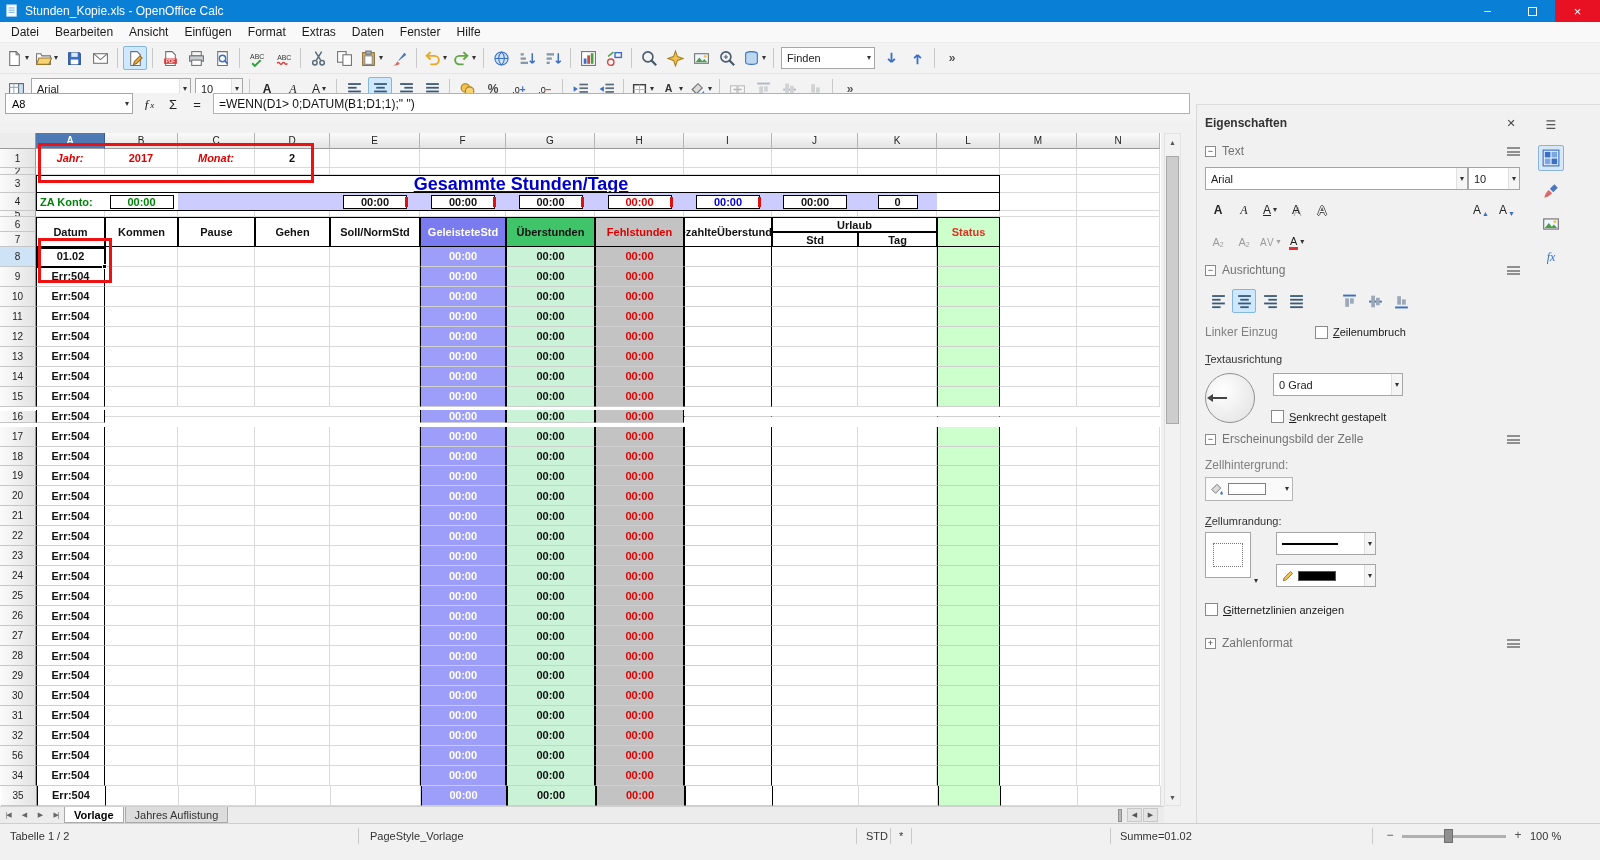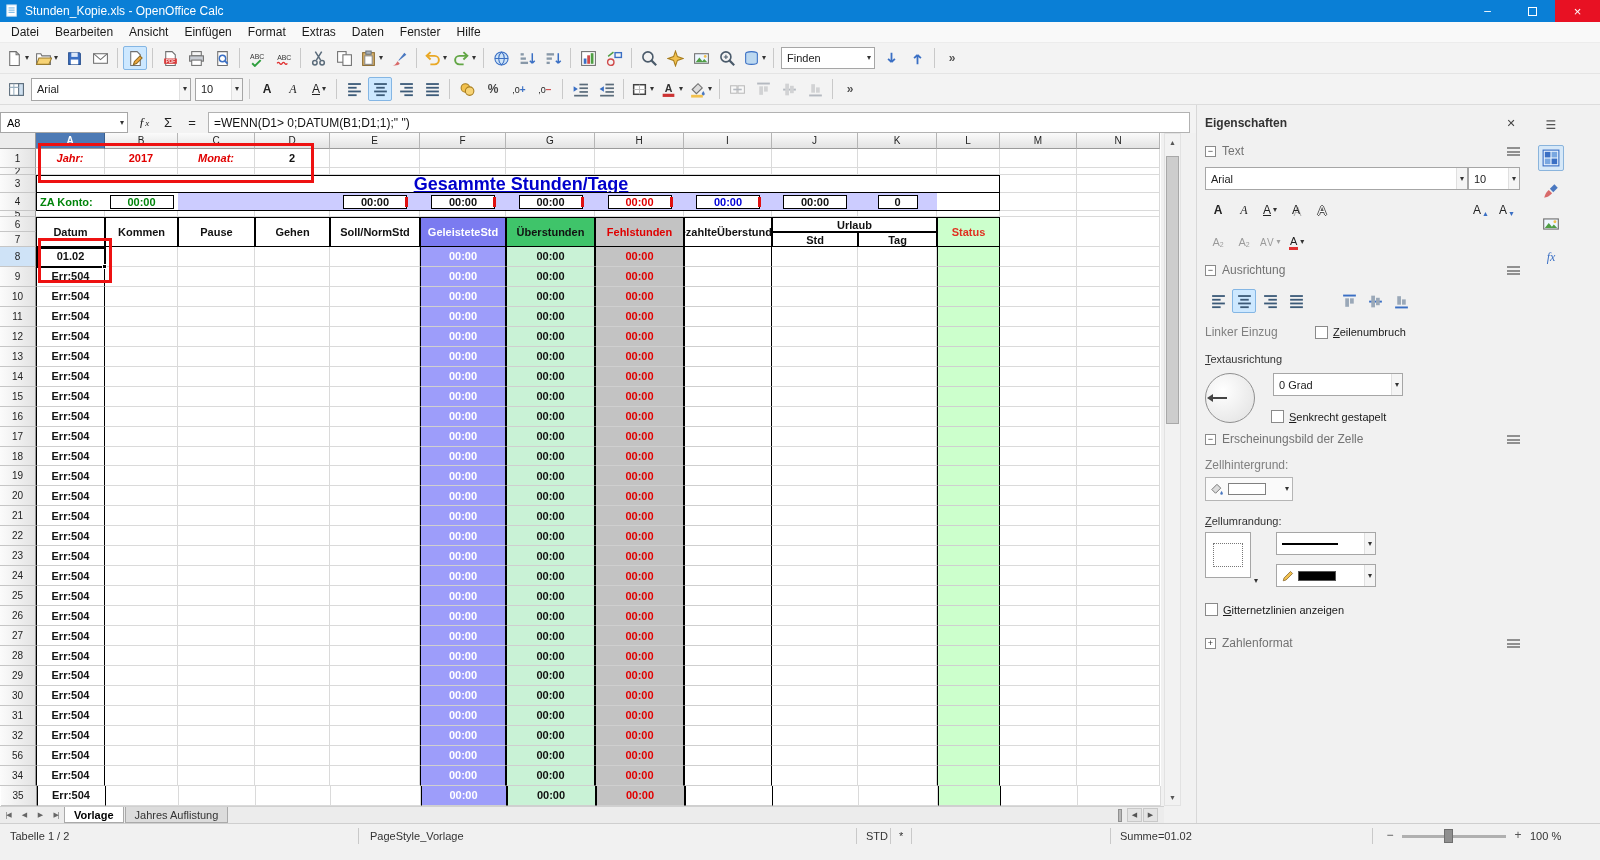--- a/index.html
+++ b/index.html
@@ -29,21 +29,21 @@
 .letic{display:inline-flex;align-items:flex-end;justify-content:center;color:#222}
 .findbox{width:94px;height:22px;background:#fff;border:1px solid #a6a6a6;display:flex;align-items:center;padding-left:5px;margin:0 3px;flex:none}
 .findtxt{font-size:11px;color:#222}
 .findbox .dda{margin-left:auto;margin-right:3px}
 .combo{height:23px;background:#fff;border:1px solid #a6a6a6;display:flex;align-items:center;padding-left:5px;font-size:11px;color:#222;margin:0 2px;position:relative;flex:none}
 .combo .cval{white-space:nowrap;overflow:hidden}
 .combo .dda{margin-left:auto;height:100%;display:flex;align-items:center;padding:0 3px;border-left:1px solid #e0e0e0;background:#f5f5f5}
 .fontname{width:160px}
 .fontsize{width:48px}
 
-#fbar{position:absolute;left:0;top:105px;width:1196px;height:28px;background:#f3f3f3;display:flex;align-items:flex-end;}
+#fbar{position:absolute;left:0;top:93px;width:1196px;height:28px;background:#f3f3f3;display:flex;align-items:flex-start;padding-left:5px}
 .namebox{width:128px;height:21px;background:#fff;border:1px solid #a6a6a6;display:flex;align-items:center;font-size:11px;padding-left:6px;flex:none}
 .namebox .dda{margin-left:auto;padding-right:3px}
 #fbtns{display:flex;margin:0 4px}
 .fbtn{width:24px;height:22px;display:flex;align-items:center;justify-content:center;font-size:13px;color:#222}
 .fxi{font-family:"Liberation Serif",serif;font-style:italic;font-size:13px}
 .fxx{font-size:9px}
 .finput{flex:1;height:21px;background:#fff;border:1px solid #b2b2b2;margin-right:6px;display:flex;align-items:center;font-size:12px;color:#111;padding-left:5px}
 
 #sheetwrap{position:absolute;left:0;top:133px;width:1161px;height:673px;background:#fff;overflow:hidden}
 .grow{display:flex;flex:none}
@@ -856,21 +856,21 @@
           <div class="cell ctr bold purp blkv" style="width: 86px;">00:00</div>
           <div class="cell ctr bold mint blkv" style="width: 89px;">00:00</div>
           <div class="cell ctr bold grayc redt blkv" style="width: 89px;">00:00</div>
           <div class="cell blkv" style="width: 88px;"></div>
           <div class="cell gl" style="width: 86px;"></div>
           <div class="cell gl" style="width: 79px;"></div>
           <div class="cell statusc blkv" style="width: 63px;"></div>
           <div class="cell gl" style="width: 77px;"></div>
           <div class="cell gl" style="width: 83px;"></div>
         </div>
-        <div class="grow" style="height: 19.96px;">
+        <div class="grow" style="height: 19.96px; align-items: center;">
           <div class="rhcell">16</div>
           <div class="cell ctr bold blkv" style="width: 69px;">Err:504</div>
           <div class="cell gl" style="width: 73px;"></div>
           <div class="cell gl" style="width: 77px;"></div>
           <div class="cell gl" style="width: 75px;"></div>
           <div class="cell gl" style="width: 90px;"></div>
           <div class="cell ctr bold purp blkv" style="width: 86px;">00:00</div>
           <div class="cell ctr bold mint blkv" style="width: 89px;">00:00</div>
           <div class="cell ctr bold grayc redt blkv" style="width: 89px;">00:00</div>
           <div class="cell blkv" style="width: 88px;"></div>

